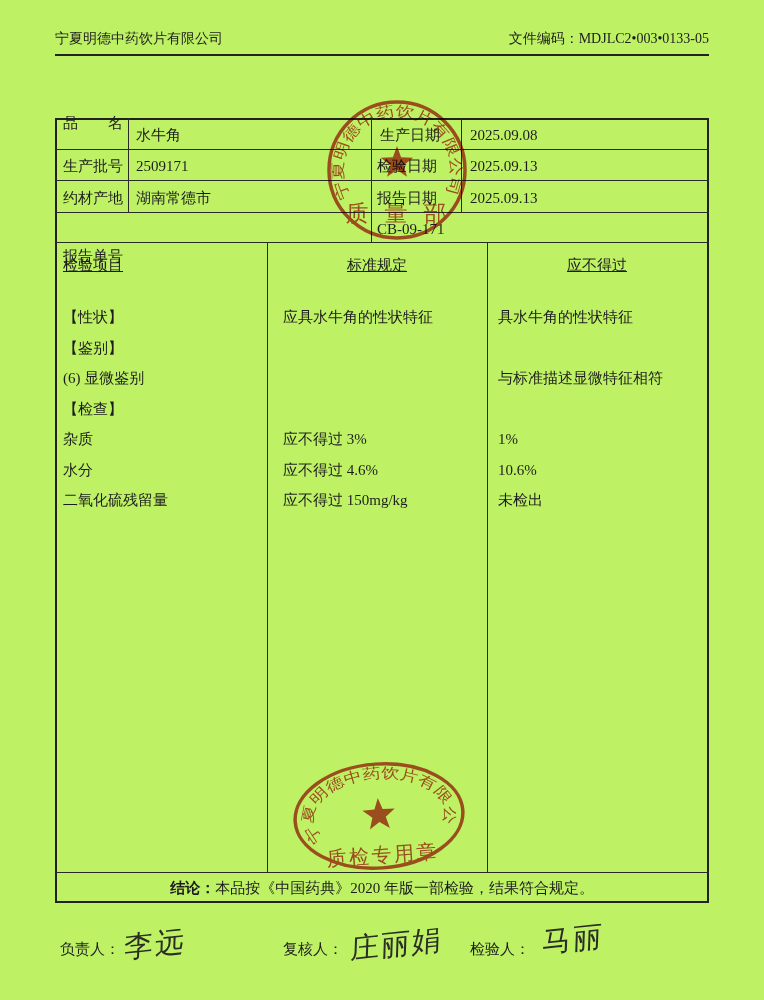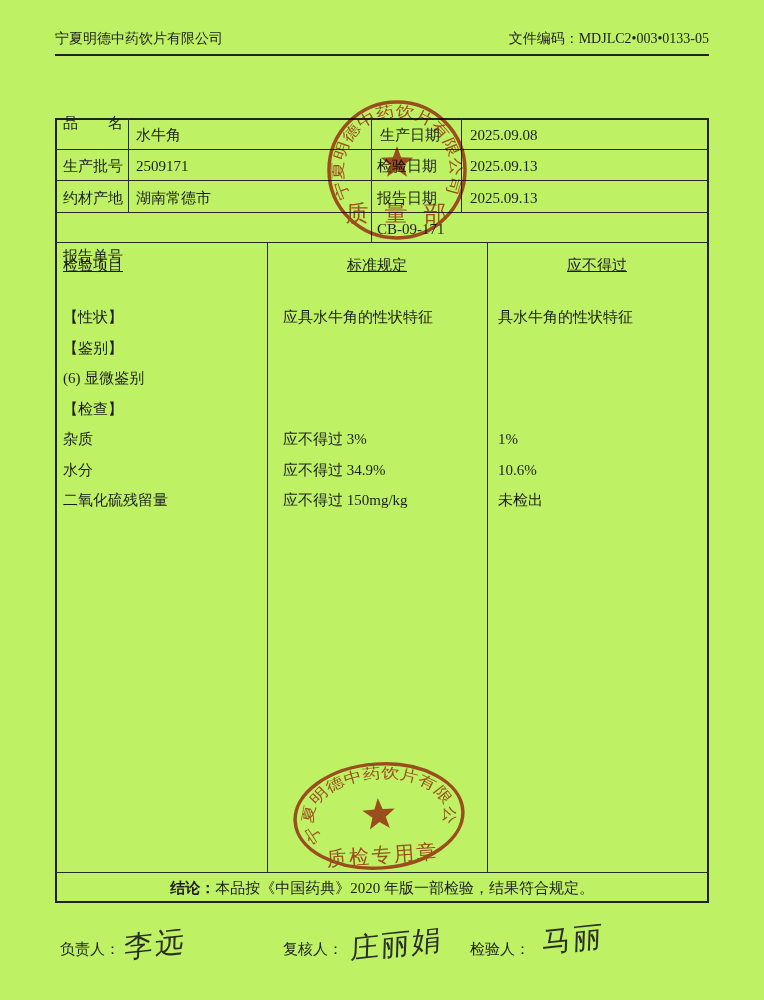--- a/index.html
+++ b/index.html
@@ -70,31 +70,32 @@
 
   <div class="cell" style="left:63px;top:307px;">【性状】</div>
   <div class="cell" style="left:283px;top:307px;">应具水牛角的性状特征</div>
   <div class="cell" style="left:498px;top:307px;">具水牛角的性状特征</div>
 
   <div class="cell" style="left:63px;top:338px;">【鉴别】</div>
   <div class="cell" style="left:283px;top:338px;"></div>
   <div class="cell" style="left:498px;top:338px;"></div>
 
   <div class="cell" style="left:63px;top:368px;">(6) 显微鉴别</div>
+  <div class="cell" style="left:498px;top:368px;">与标准描述显微特征相符</div>
 
   <div class="cell" style="left:63px;top:399px;">【检查】</div>
   <div class="cell" style="left:283px;top:399px;"></div>
   <div class="cell" style="left:498px;top:399px;"></div>
 
   <div class="cell" style="left:63px;top:429px;">杂质</div>
   <div class="cell" style="left:283px;top:429px;">应不得过 3%</div>
   <div class="cell" style="left:498px;top:429px;">1%</div>
 
   <div class="cell" style="left:63px;top:460px;">水分</div>
-  <div class="cell" style="left:283px;top:460px;">应不得过 34.9%</div>
+  <div class="cell" style="left:283px;top:460px;">应不得过 4.6%</div>
   <div class="cell" style="left:498px;top:460px;">10.6%</div>
 
   <div class="cell" style="left:63px;top:490px;">二氧化硫残留量</div>
   <div class="cell" style="left:283px;top:490px;">应不得过 150mg/kg</div>
   <div class="cell" style="left:498px;top:490px;">未检出</div>
 
   <div class="conclusion" style="top:879px;">
     <span style="font-weight:bold;">结论：</span><span>本品按《中国药典》2020 年版一部检验，结果符合规定。</span>
   </div>
 

